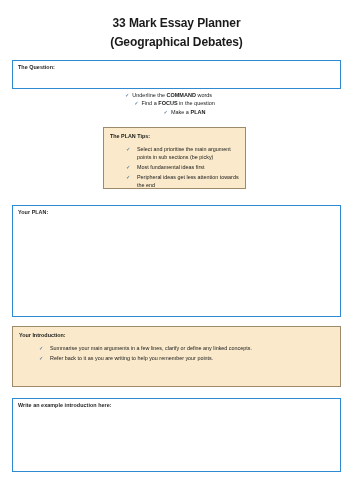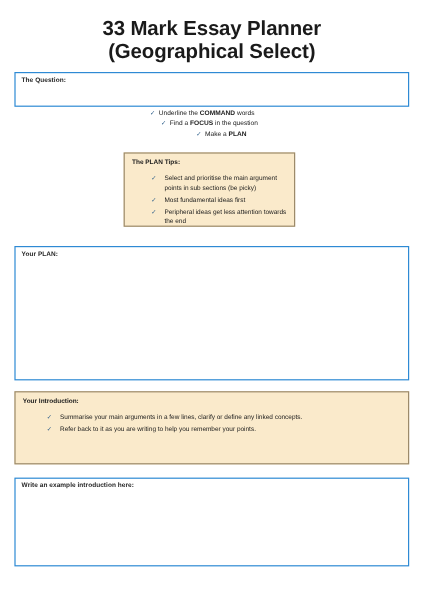--- a/index.html
+++ b/index.html
@@ -17,21 +17,21 @@
   }
 
   
   .doc-title {
     position: absolute;
     left: 0;
     top: 14px;
     width: 353px;
     text-align: center;
     font-weight: bold;
-    font-size: 17px;
+    font-size: 12px;
     line-height: 19px;
     letter-spacing: -0.1px;
     color: #1a1a1a;
   }
   .doc-title .line { display: block; }
 
   
   .blue-box {
     position: absolute;
     box-sizing: border-box;
@@ -150,21 +150,21 @@
     top: 0;
     color: #2e5f8a;
     font-size: 5.2px;
   }
 </style>
 </head>
 <body>
 
 <div class="doc-title">
   <span class="line">33 Mark Essay Planner</span>
-  <span class="line">(Geographical Select)</span>
+  <span class="line">(Geographical Debates)</span>
 </div>
 
 <div class="blue-box" id="question-box">
   <span class="box-label">The Question:</span>
 </div>
 
 <div class="checklist-center">
   <span class="cl-row r1">
     <span class="tick">✓</span><span>Underline the </span><b>COMMAND</b><span> words</span>
   </span>

